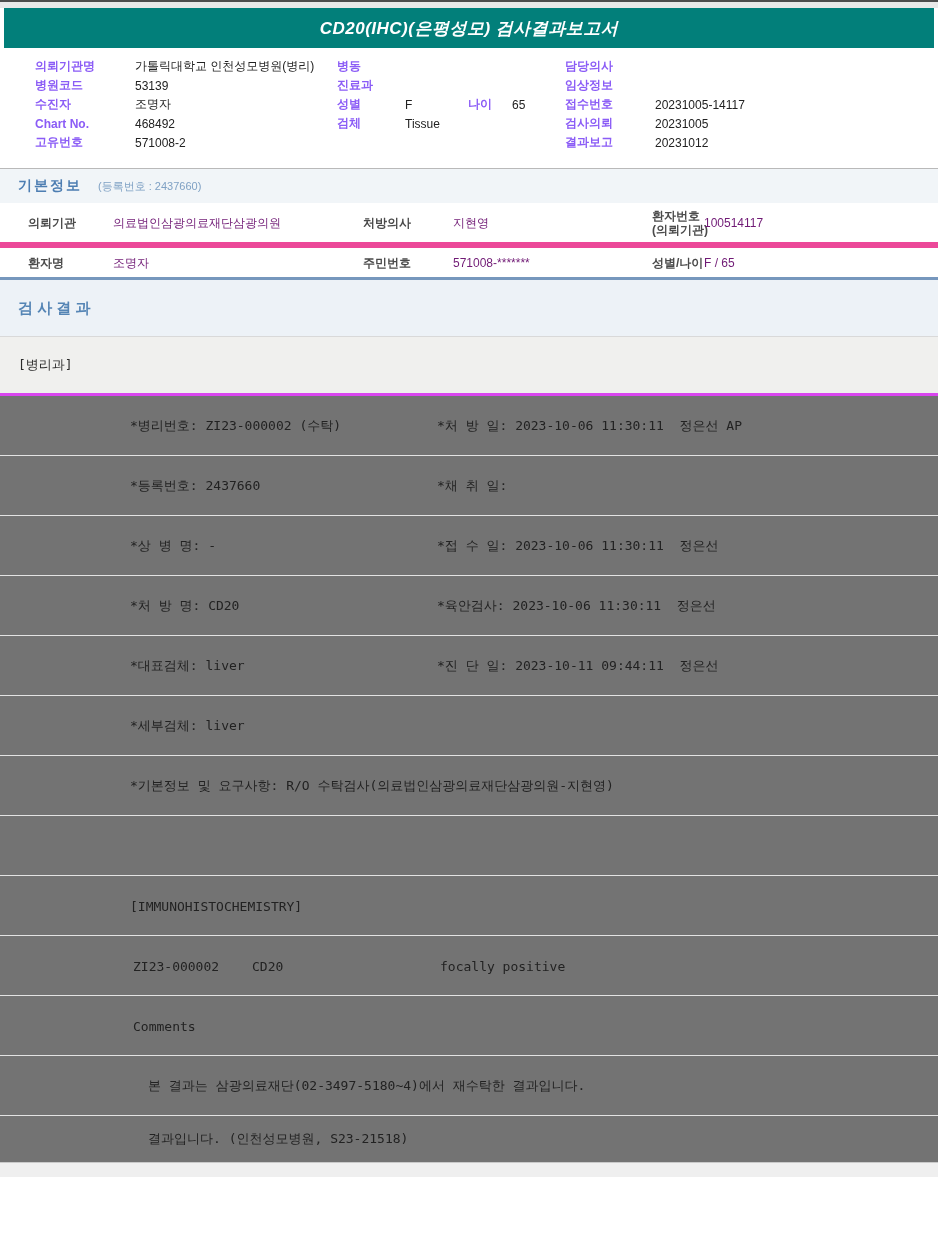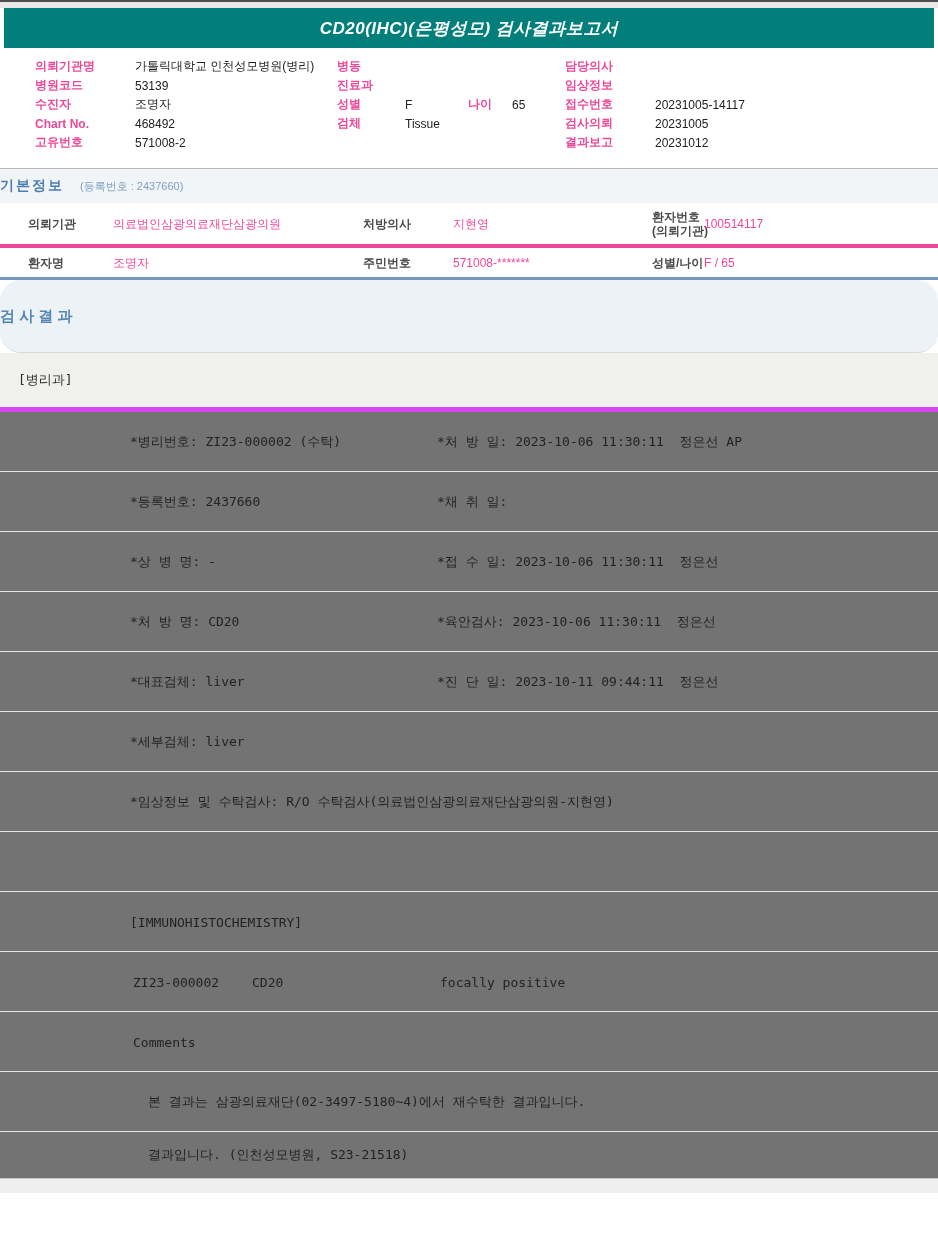--- a/index.html
+++ b/index.html
@@ -11,52 +11,52 @@
   .top-strip { height:8px; background:#e9e9e9; border-top:2px solid #4d4d4d; }
 
   
   .titlebar { height:40px; margin:0 4px; background:#027f7a; display:flex; align-items:center; justify-content:center;font-style:italic; }
   .titlebar .t { color:#ffffff; font-size:17px; font-weight:bold; letter-spacing:0.5px; }
 
   
   .hdr { position:relative; height:120px; font-size:12px; color:#222; }
   .hcol { position:absolute; top:9px; }
   .hrow { height:19px; display:flex; align-items:center; white-space:pre; }
-  .hlabel { font-weight:bold; color:#ec4899; }
+  .hlabel { font-weight:bold; color:#8b5cf6; }
   .hvalue { color:#222; }
   .w100 { display:inline-block; width:100px; }
   .w68  { display:inline-block; width:68px; }
   .w63  { display:inline-block; width:63px; }
   .w44  { display:inline-block; width:44px; }
   .w90  { display:inline-block; width:90px; }
 
   
-  .band { display:flex; align-items:center; }
+  .band { display:flex; align-items:center; padding-left:18px; }
   .band-basic { height:35px; background:#f1f5f8; border-top:1px solid #b9b9b9; }
   .band-basic .bt { font-size:14px; font-weight:bold; color:#4d7eb2; letter-spacing:2px; }
   .band-basic .bs { font-size:11px; color:#7fa1c4; margin-left:16px; letter-spacing:0; }
-  .band-result { height:73px; background:#edf2f7; border-bottom:1px solid #d9d9d9;border-radius:21px; }
+  .band-result { height:57px; background:#edf2f7; border-bottom:1px solid #d9d9d9; }
   .band-result .bt { font-size:15px; font-weight:bold; color:#5585b5; }
 
   
   .btable { font-size:12px; }
-  .brow { position:relative; border-bottom:4px solid #ec4899; }
+  .brow { position:relative; border-bottom:6px solid #ec4899; }
   .brow1 { height:45px; }
   .brow2 { height:29px; border-bottom:none; }
   .bcell { position:absolute; top:50%; transform:translateY(-50%); white-space:pre; }
   .blab { font-weight:bold; color:#4a4a4a; }
-  .bval { color:#ec4899; }
+  .bval { color:#701a75; }
   .x28  { left:28px; }  .x113 { left:113px; }
   .x363 { left:363px; } .x453 { left:453px; }
   .x652 { left:652px; } .x740 { left:704px; }
   .two-line { line-height:14px; }
   .blue-divider { height:3px; background:#7697bd; }
 
   
-  .dept-row { height:59px; background:#f0f0ee; border-bottom:5px solid #d946ef; display:flex; align-items:center; padding-left:18px; }
+  .dept-row { height:59px; background:#f0f0ee; border-bottom:3px solid #d946ef; display:flex; align-items:center; padding-left:18px; }
   .dept-row span { font-family:"DejaVu Sans Mono","Liberation Mono",monospace; font-size:13px; color:#2a2a2a; }
 
   
   .r-row { position:relative; height:60px; background:#737373; border-bottom:1px solid #e3e3e3;
            font-family:"DejaVu Sans Mono","Liberation Mono",monospace; font-size:13px; color:#222; }
   .r-last { height:46px; border-bottom:none; }
   .r-row span { position:absolute; top:50%; transform:translateY(-50%); white-space:pre; }
   .p1 { left:130px; } .p2 { left:437px; }
   .q1 { left:148px; }
   .i1 { left:133px; } .i2 { left:252px; } .i3 { left:440px; }
@@ -197,21 +197,21 @@
     </div>
     <div class="r-row">
       <span class="p1">*대표검체: liver</span>
       <span class="p2">*진 단 일: 2023-10-11 09:44:11  정은선</span>
     </div>
     <div class="r-row">
       <span class="p1">*세부검체: liver</span>
       <span class="p2"></span>
     </div>
     <div class="r-row">
-      <span class="p1">*임상정보 및 수탁검사: R/O 수탁검사(의료법인삼광의료재단삼광의원-지현영)</span>
+      <span class="p1">*기본정보 및 요구사항: R/O 수탁검사(의료법인삼광의료재단삼광의원-지현영)</span>
       <span class="p2"></span>
     </div>
     <div class="r-row">
       <span class="p1"></span>
     </div>
     <div class="r-row">
       <span class="p1">[IMMUNOHISTOCHEMISTRY]</span>
     </div>
     <div class="r-row">
       <span class="i1">ZI23-000002</span>

